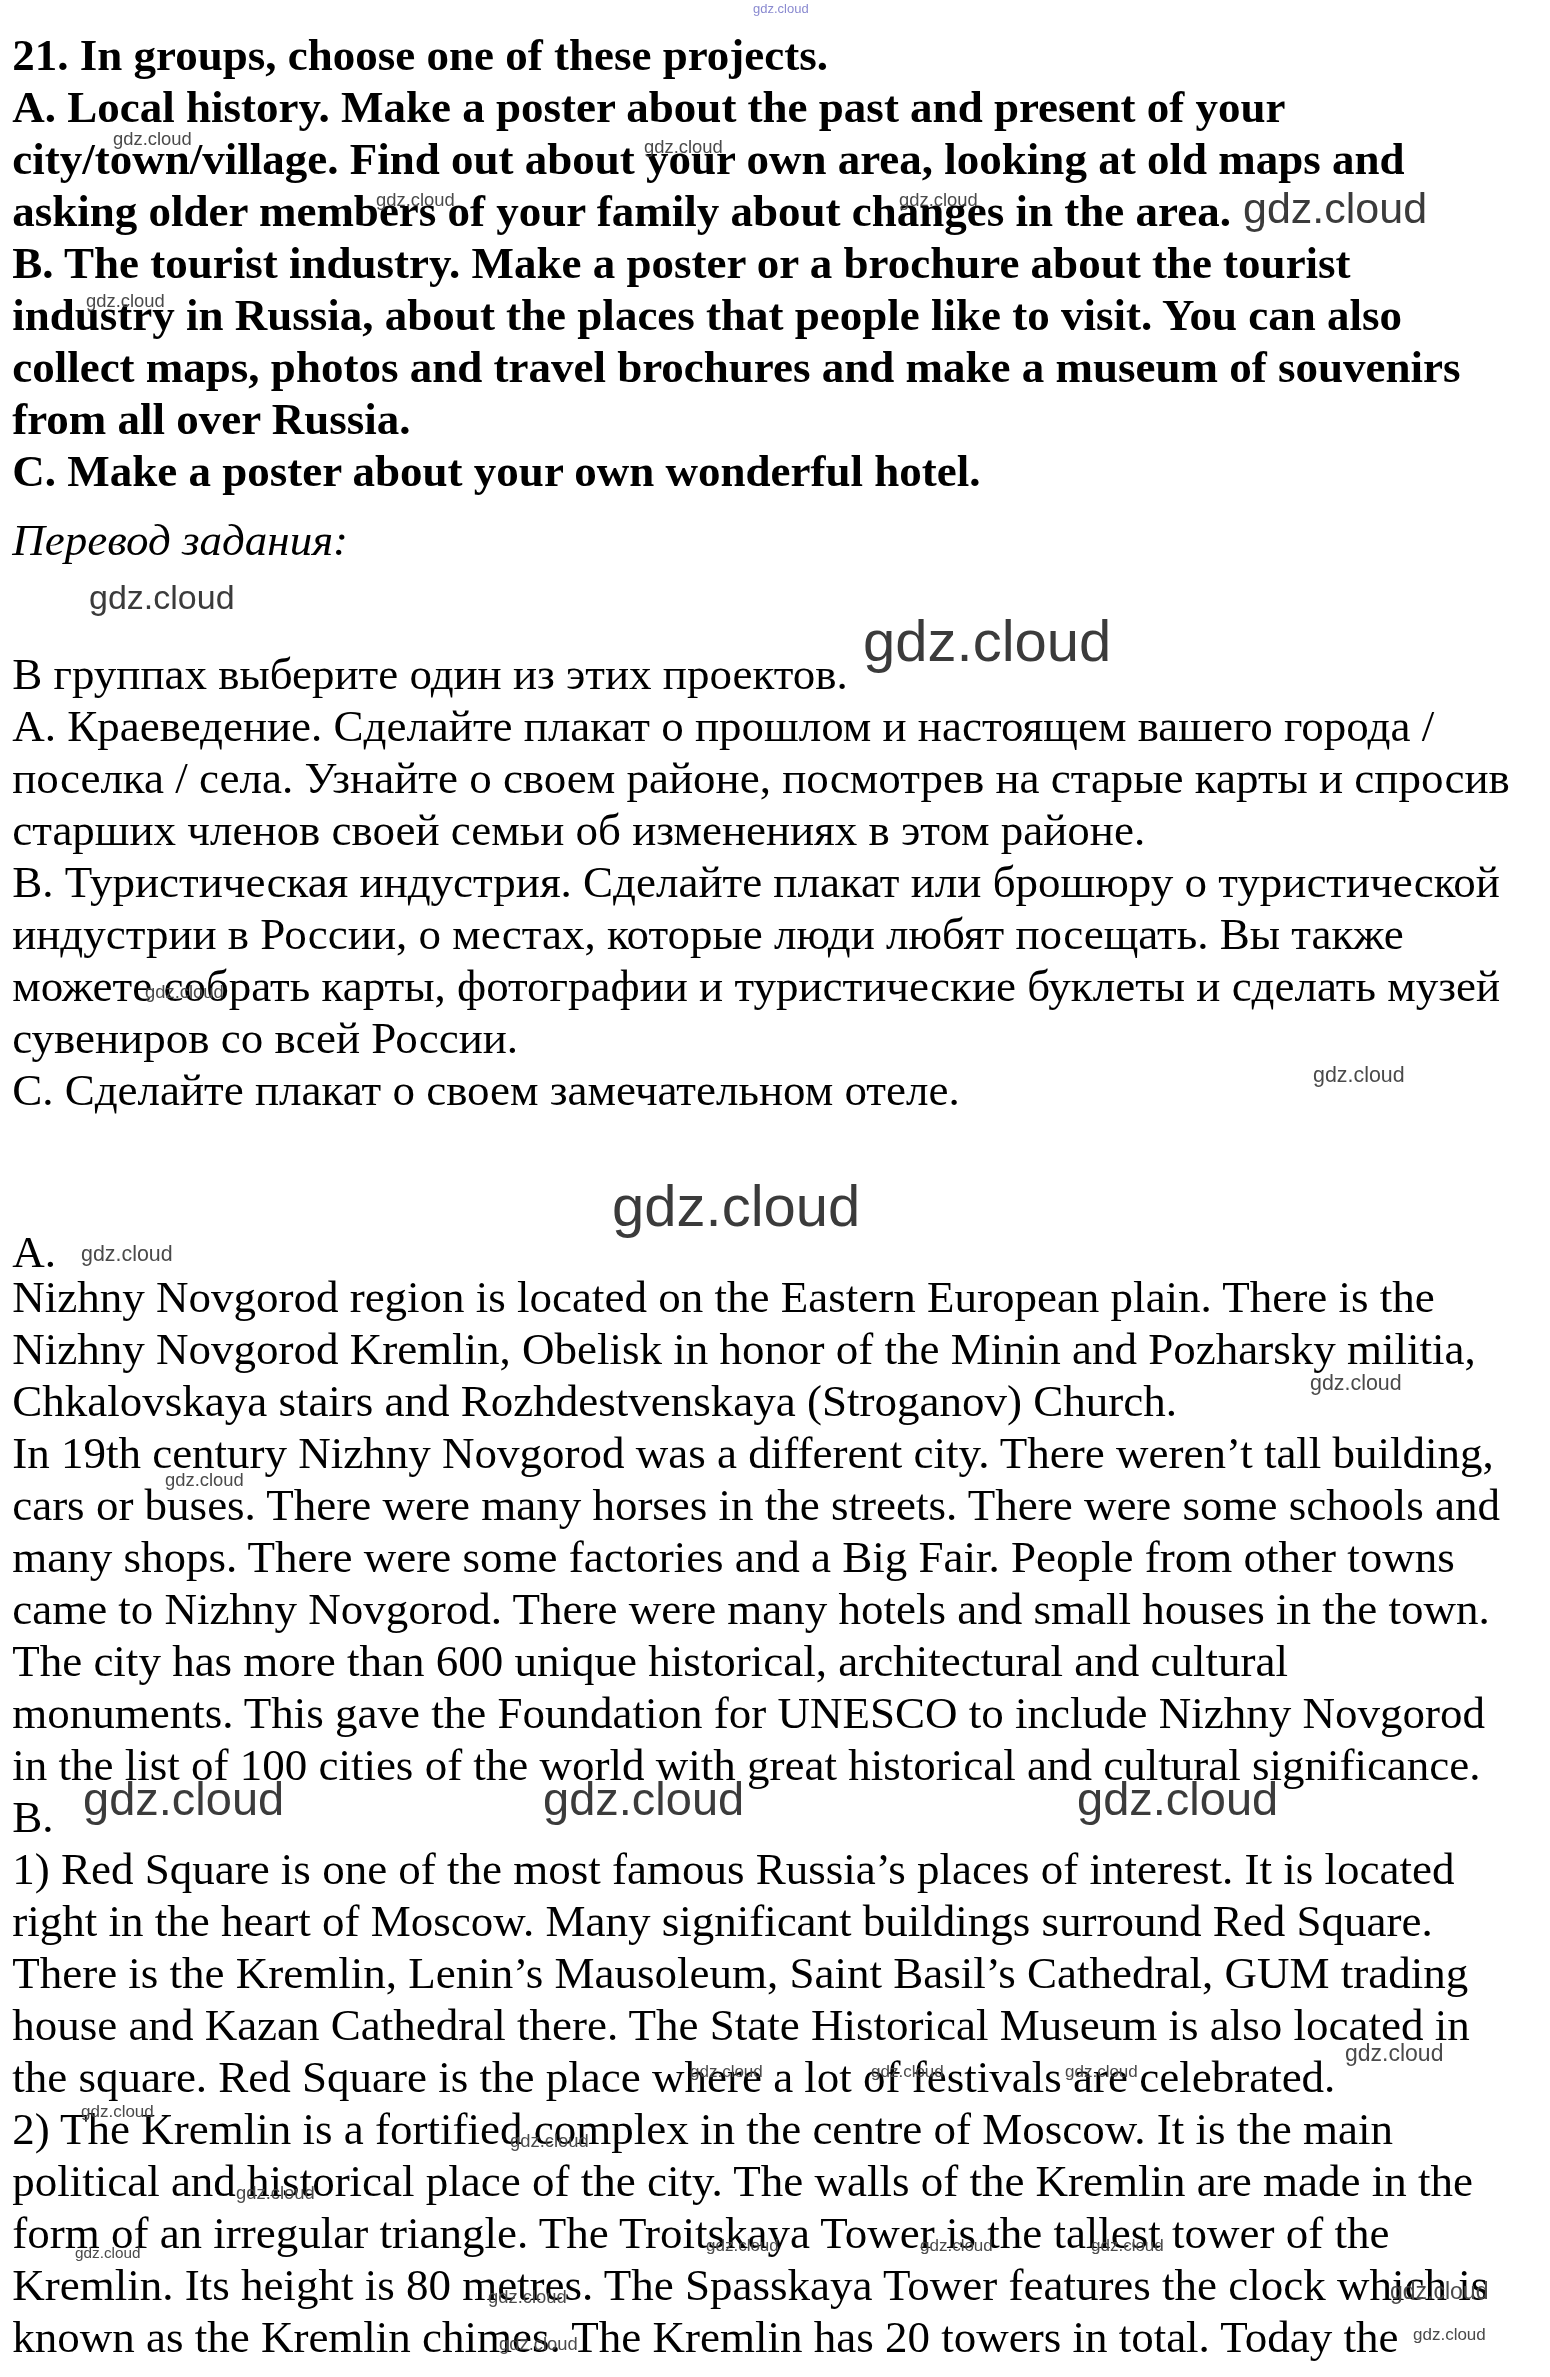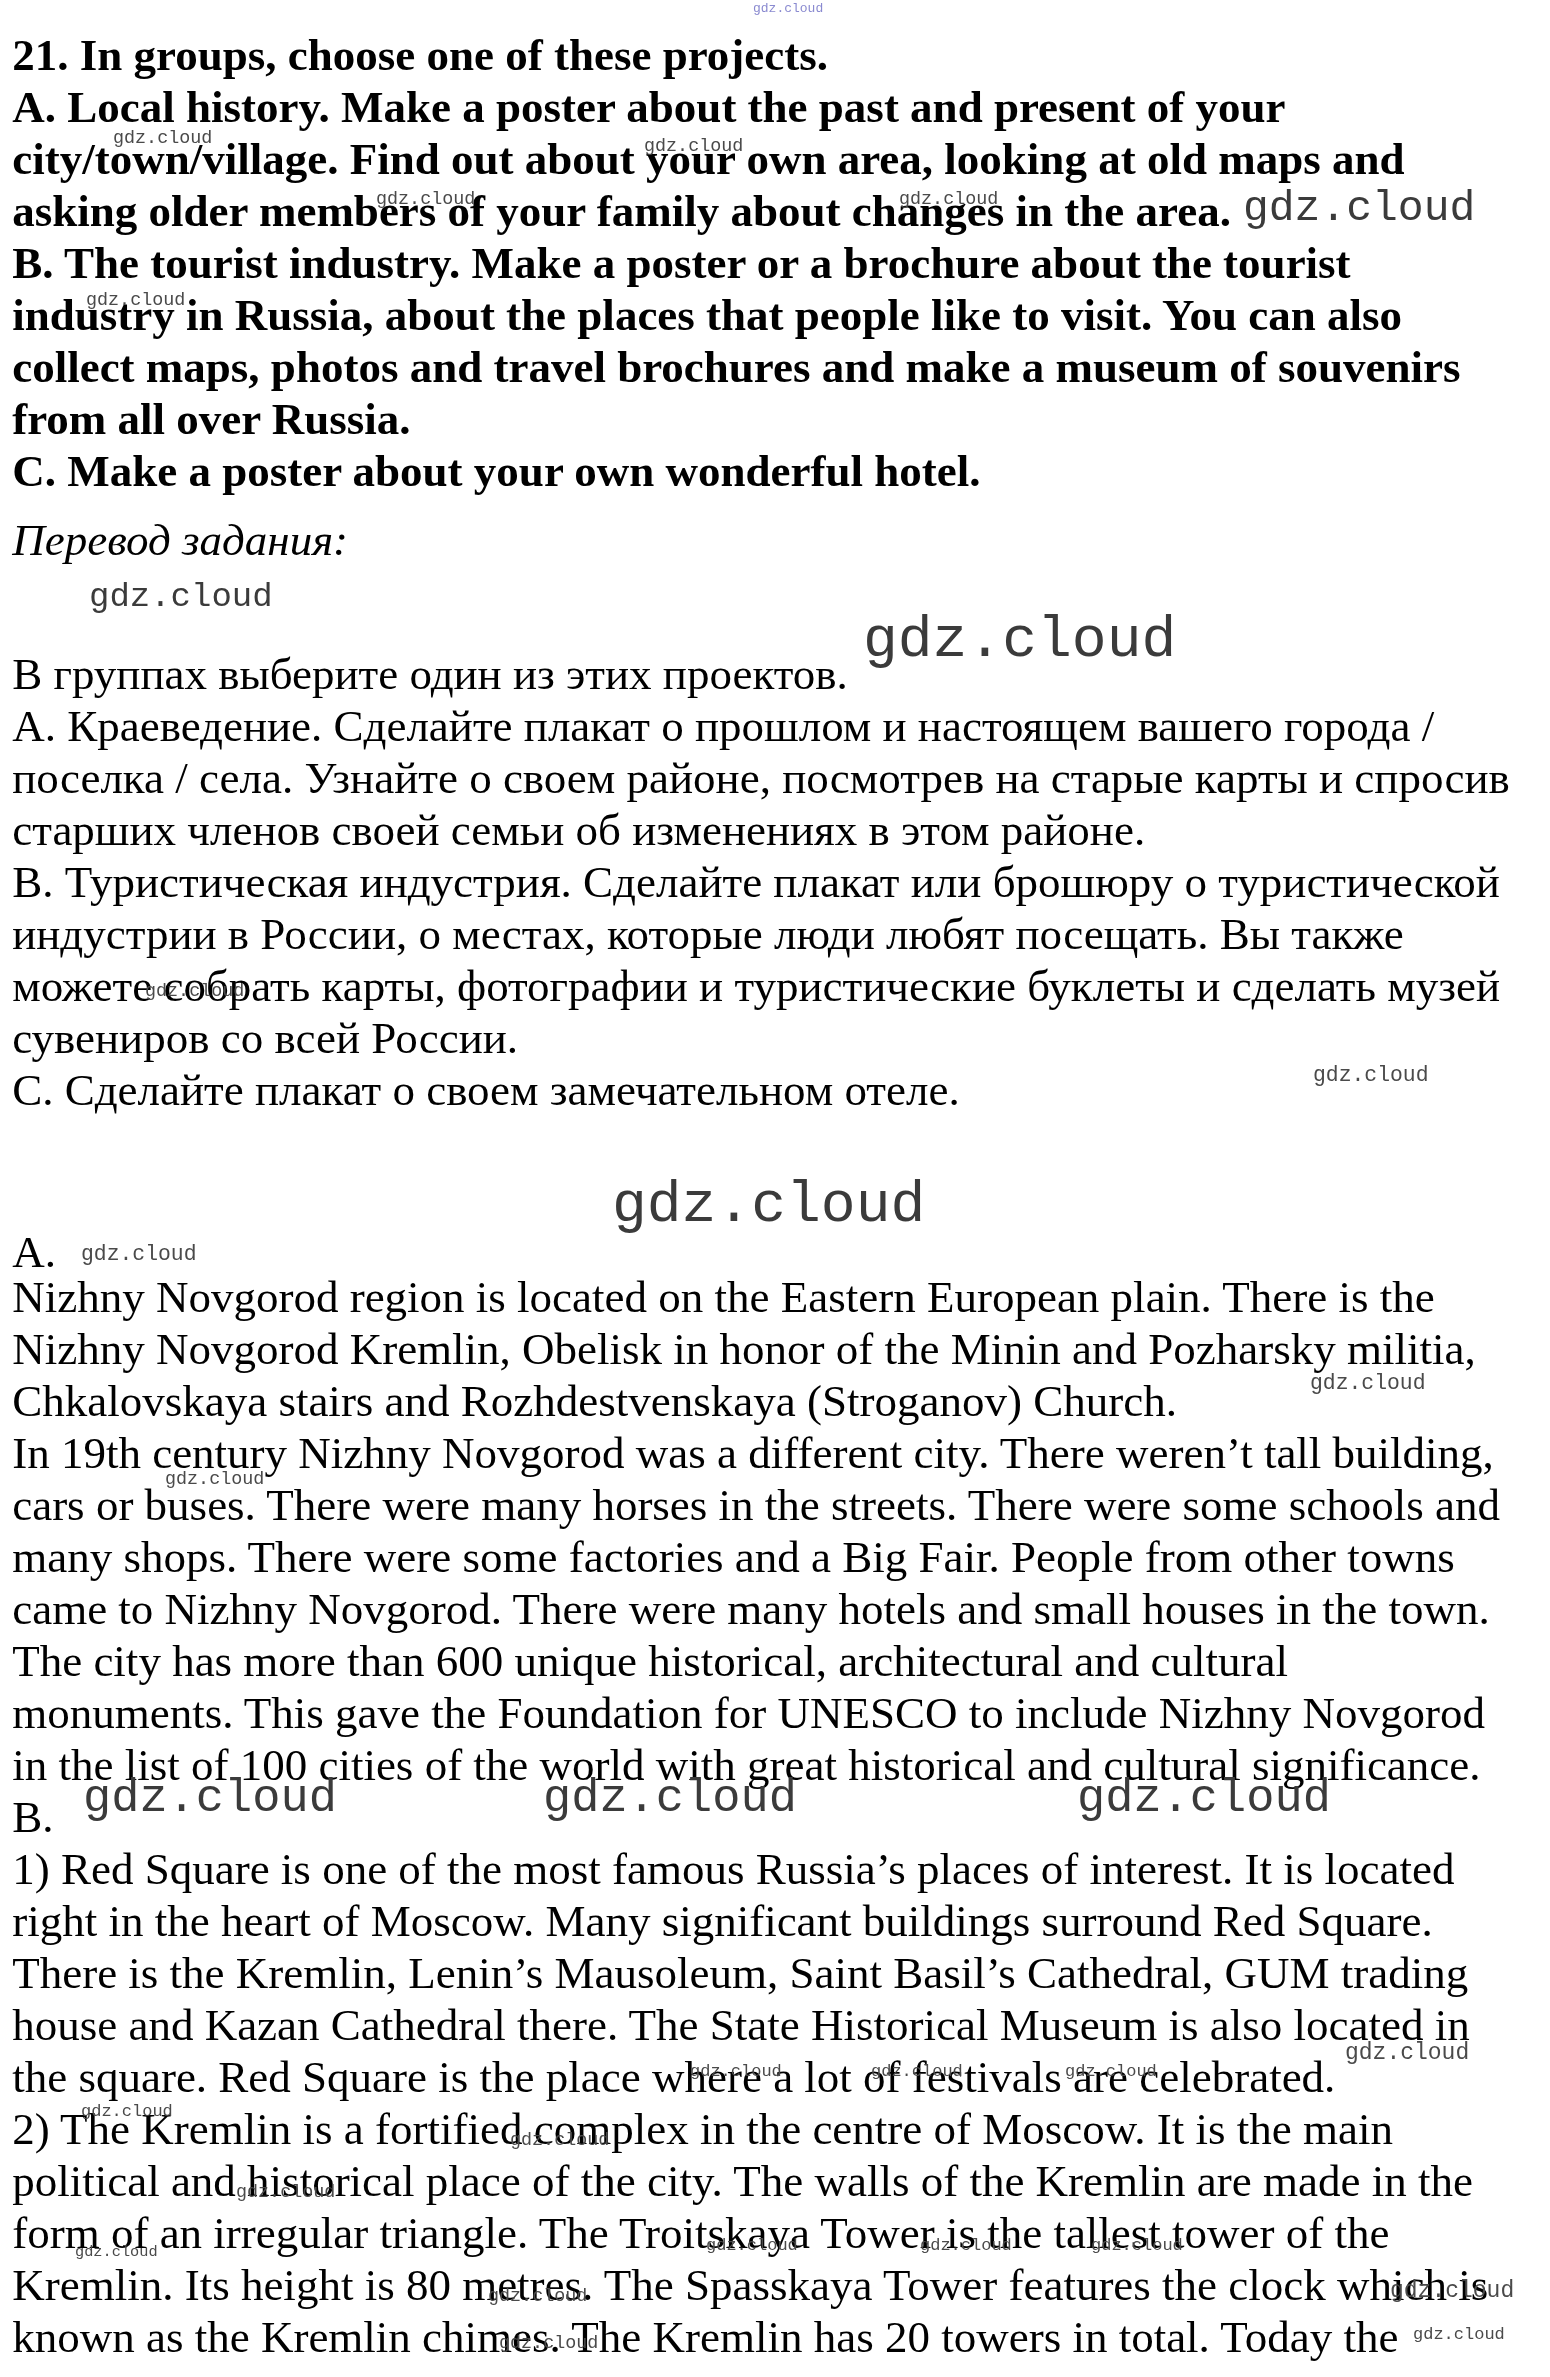--- a/index.html
+++ b/index.html
@@ -17,21 +17,21 @@
     left:12.2px;
     width:1527px;
     font-size:45px;
     line-height:52px;
     white-space:pre-line;
   }
   .bold   { font-weight:bold; }
   .italic { font-style:italic; }
   .wm {
     position:absolute;
-    font-family:Liberation Mono, monospace;
+    font-family:Liberation Sans, sans-serif;
     color:#4a4a4a;
     z-index:3;
     white-space:nowrap;
     line-height:1;
   }
   .wm-big { color:#3b3b3b; }
   .wm-top { color:#8a8ad0; }
 </style>
 </head>
 <body>

